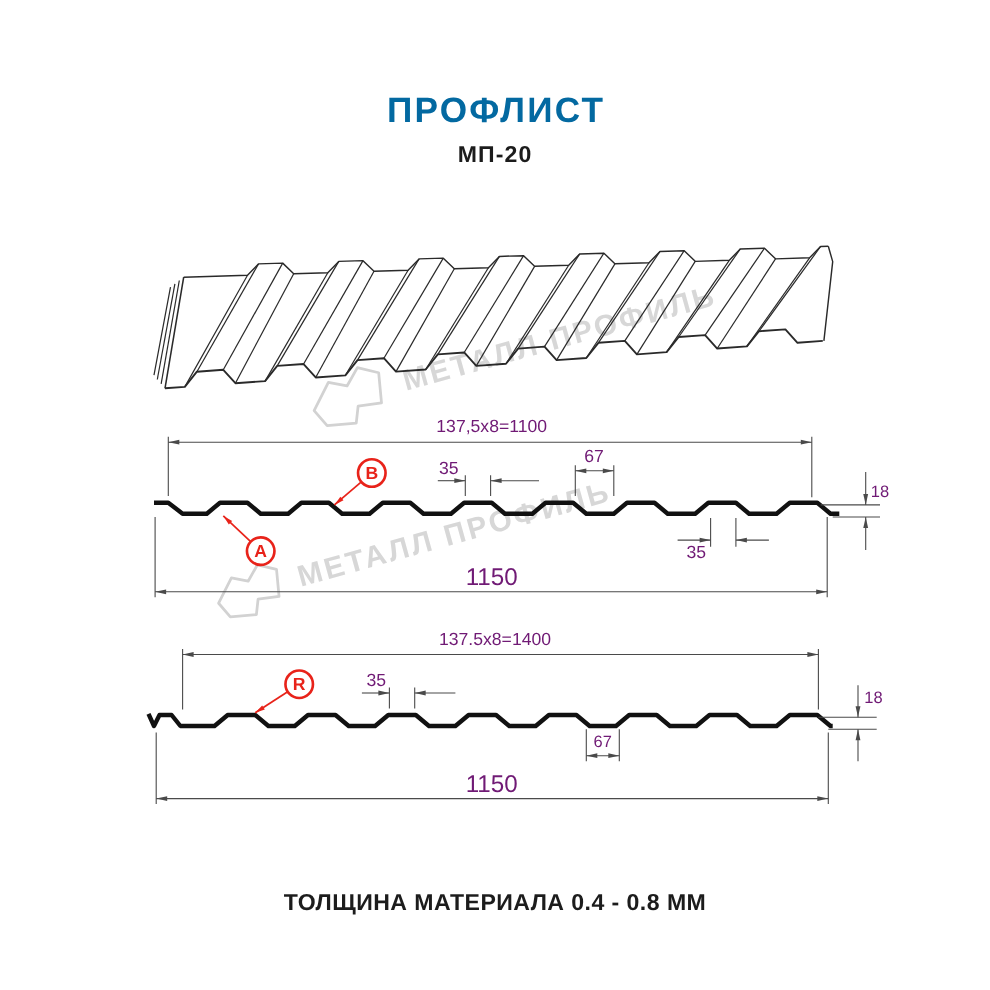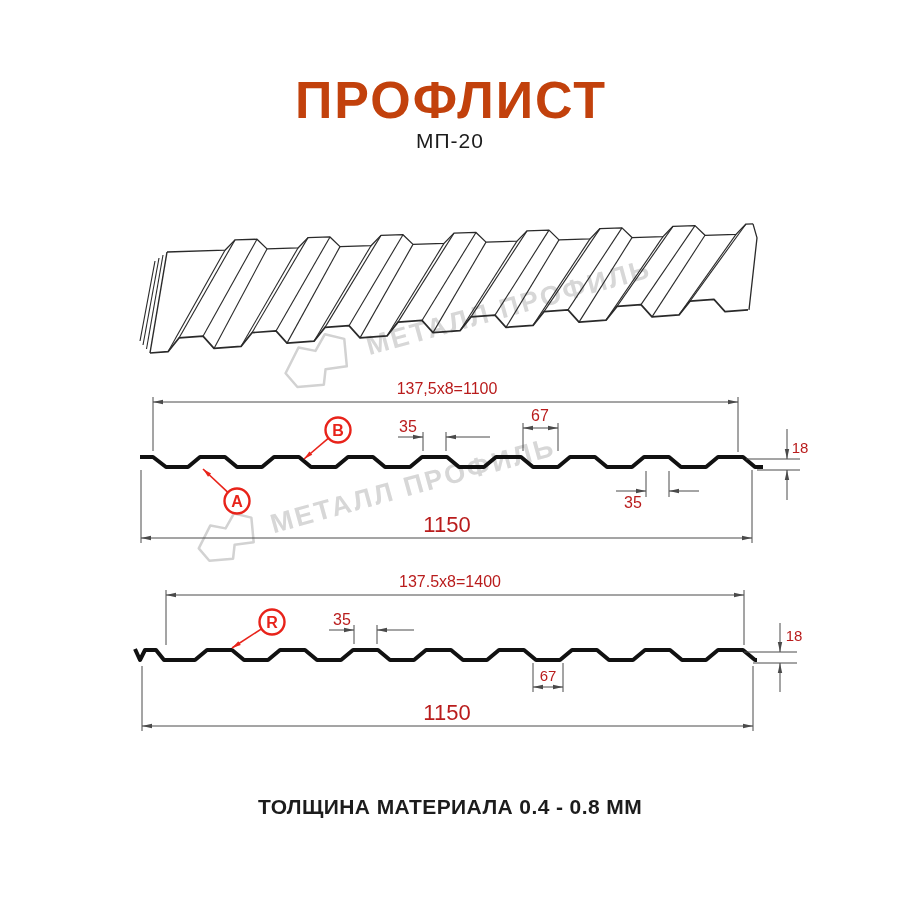--- a/index.html
+++ b/index.html
@@ -3,24 +3,24 @@
 <meta charset="utf-8">
 <style>
   html,body{margin:0;padding:0;background:#fff;}
   .canvas{position:relative;width:900px;height:900px;background:#ffffff;overflow:hidden;
           font-family:"Liberation Sans","DejaVu Sans",sans-serif;}
   .watermark{position:absolute;display:flex;align-items:center;gap:10px;
              transform:rotate(-15.5deg);transform-origin:left bottom;z-index:0;}
   .wm-text{font-weight:700;font-size:27px;letter-spacing:2.5px;color:#d7d7d7;white-space:nowrap;}
   #drawing{position:absolute;left:0;top:0;z-index:1;}
   .lbl{position:absolute;transform:translate(-50%,-50%);white-space:nowrap;color:#232323;z-index:2;}
-  .t-title{font-size:52px;font-weight:700;letter-spacing:2px;color:#c2410c;}
-  .t-sub{font-size:21px;font-weight:400;letter-spacing:1px;color:#1c1c1c;}
-  .t-foot{font-size:21px;font-weight:600;letter-spacing:.4px;color:#1c1c1c;}
-  .dim{font-size:16px;color:#b91c1c;}
+  .t-title{font-size:32px;font-weight:700;letter-spacing:2px;color:#0369a1;}
+  .t-sub{font-size:21px;font-weight:700;letter-spacing:1px;color:#1c1c1c;}
+  .t-foot{font-size:21px;font-weight:600;letter-spacing:.4px;color:#1c1c1c;margin-top:14px;}
+  .dim{font-size:16px;color:#701a75;}
   .dim-lg{font-size:22px;}
   .dim-sm{font-size:15px;text-align:center;}
   .red{color:#e8231a;font-weight:700;font-size:16px;}
 </style>
 </head>
 <body>
 
 <div class="canvas">
 
   <div class="watermark" style="left:283px;top:342px;">

